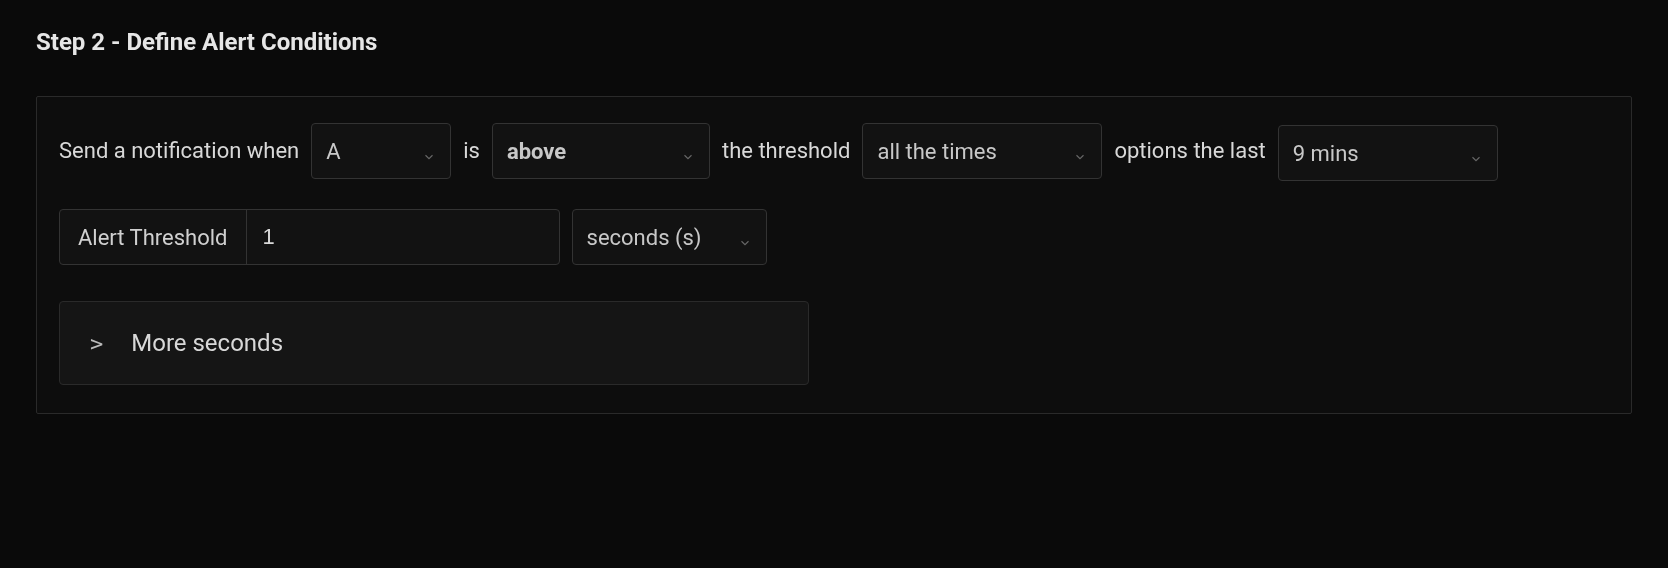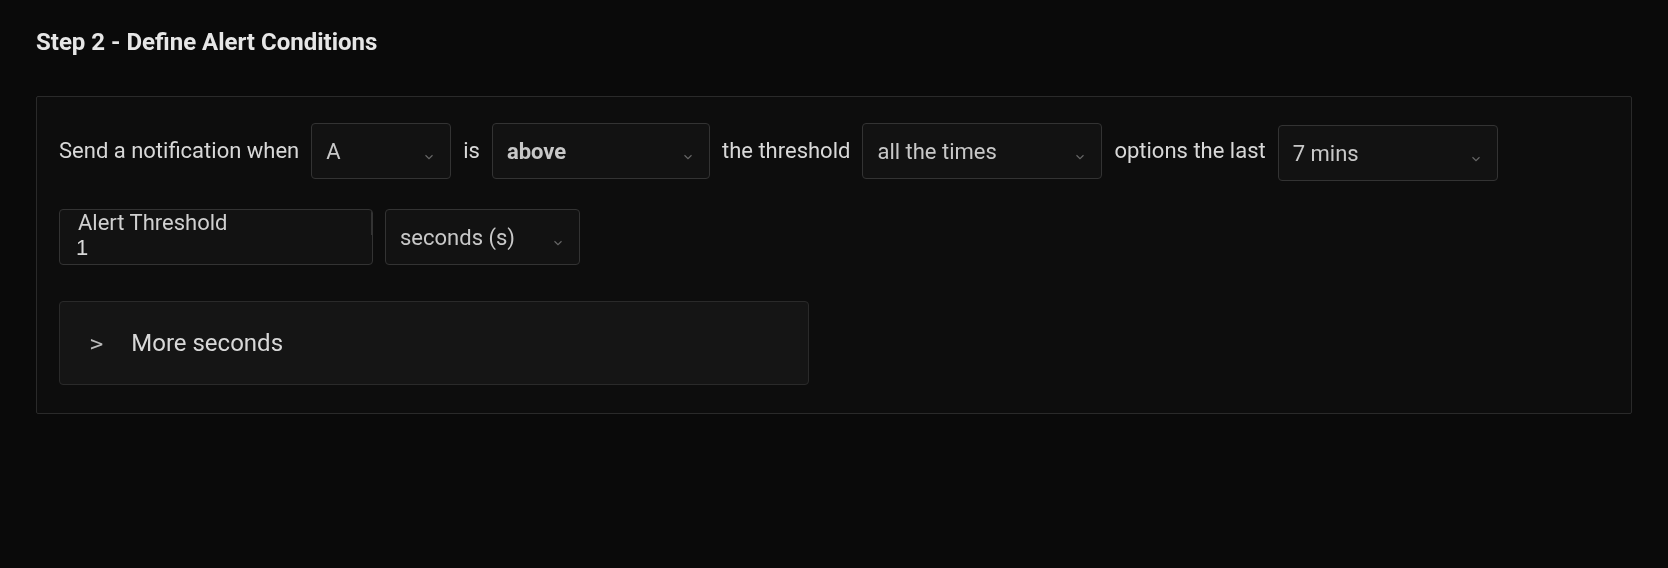--- a/index.html
+++ b/index.html
@@ -77,21 +77,20 @@
       stroke-width: 2;
     }
     .threshold-group {
       display: inline-flex;
       align-items: stretch;
       border: 1px solid #333;
       border-radius: 4px;
       height: 56px;
       overflow: hidden;
       background-color: #121212;
-      flex-direction: column;
     }
     .threshold-label {
       display: inline-flex;
       align-items: center;
       padding: 0 18px;
       border-right: 1px solid #333;
       color: #d0d0d0;
       white-space: nowrap;
     }
     .threshold-input {
@@ -162,21 +161,21 @@
       <span class="chevron">
         <svg viewBox="0 0 24 24">
             <polyline points="6 9 12 15 18 9"></polyline>
           </svg>
       </span>
     </div>
 
     <span class="label-text">options the last</span>
 
     <div class="select wide4" style="margin-top:4px;">
-      <span>7 mins</span>
+      <span>9 mins</span>
       <span class="chevron">
         <svg viewBox="0 0 24 24">
             <polyline points="6 9 12 15 18 9"></polyline>
           </svg>
       </span>
     </div>
   </div>
 
   <div class="row spacer-top">
     <div class="threshold-group">

